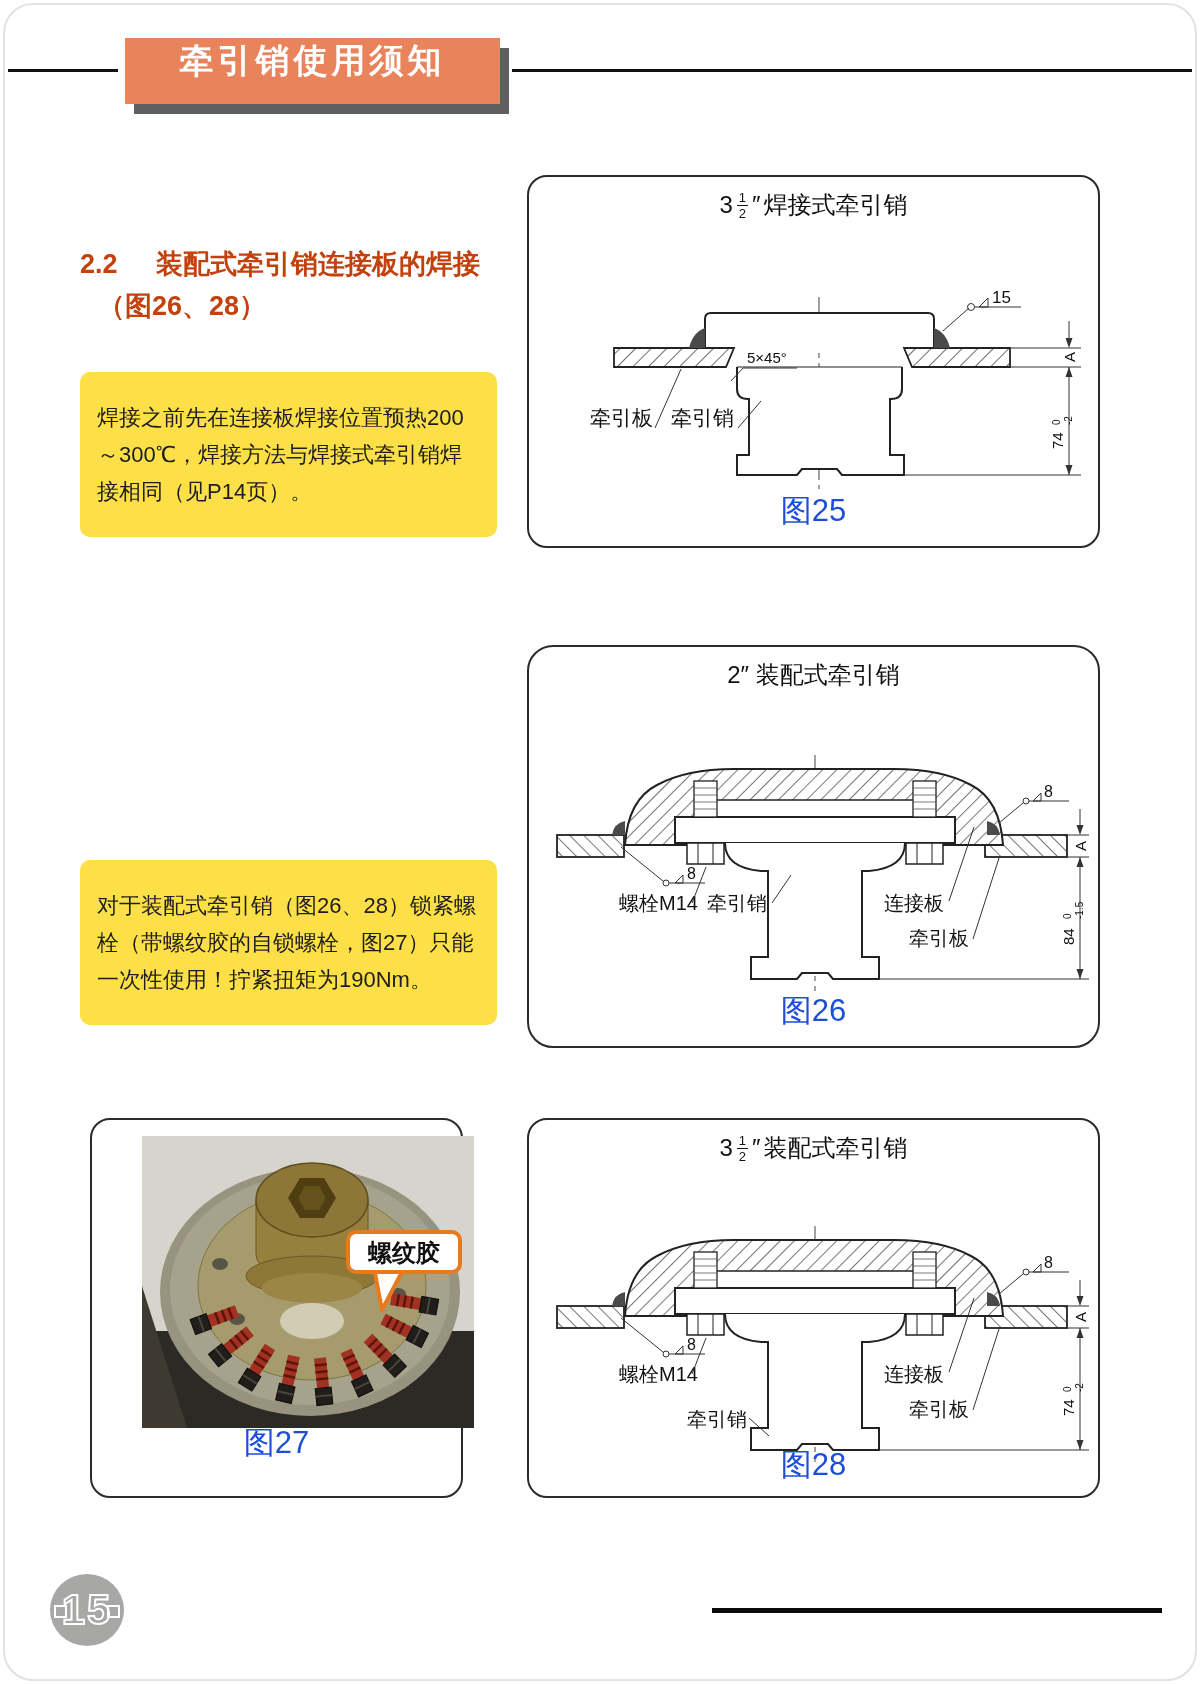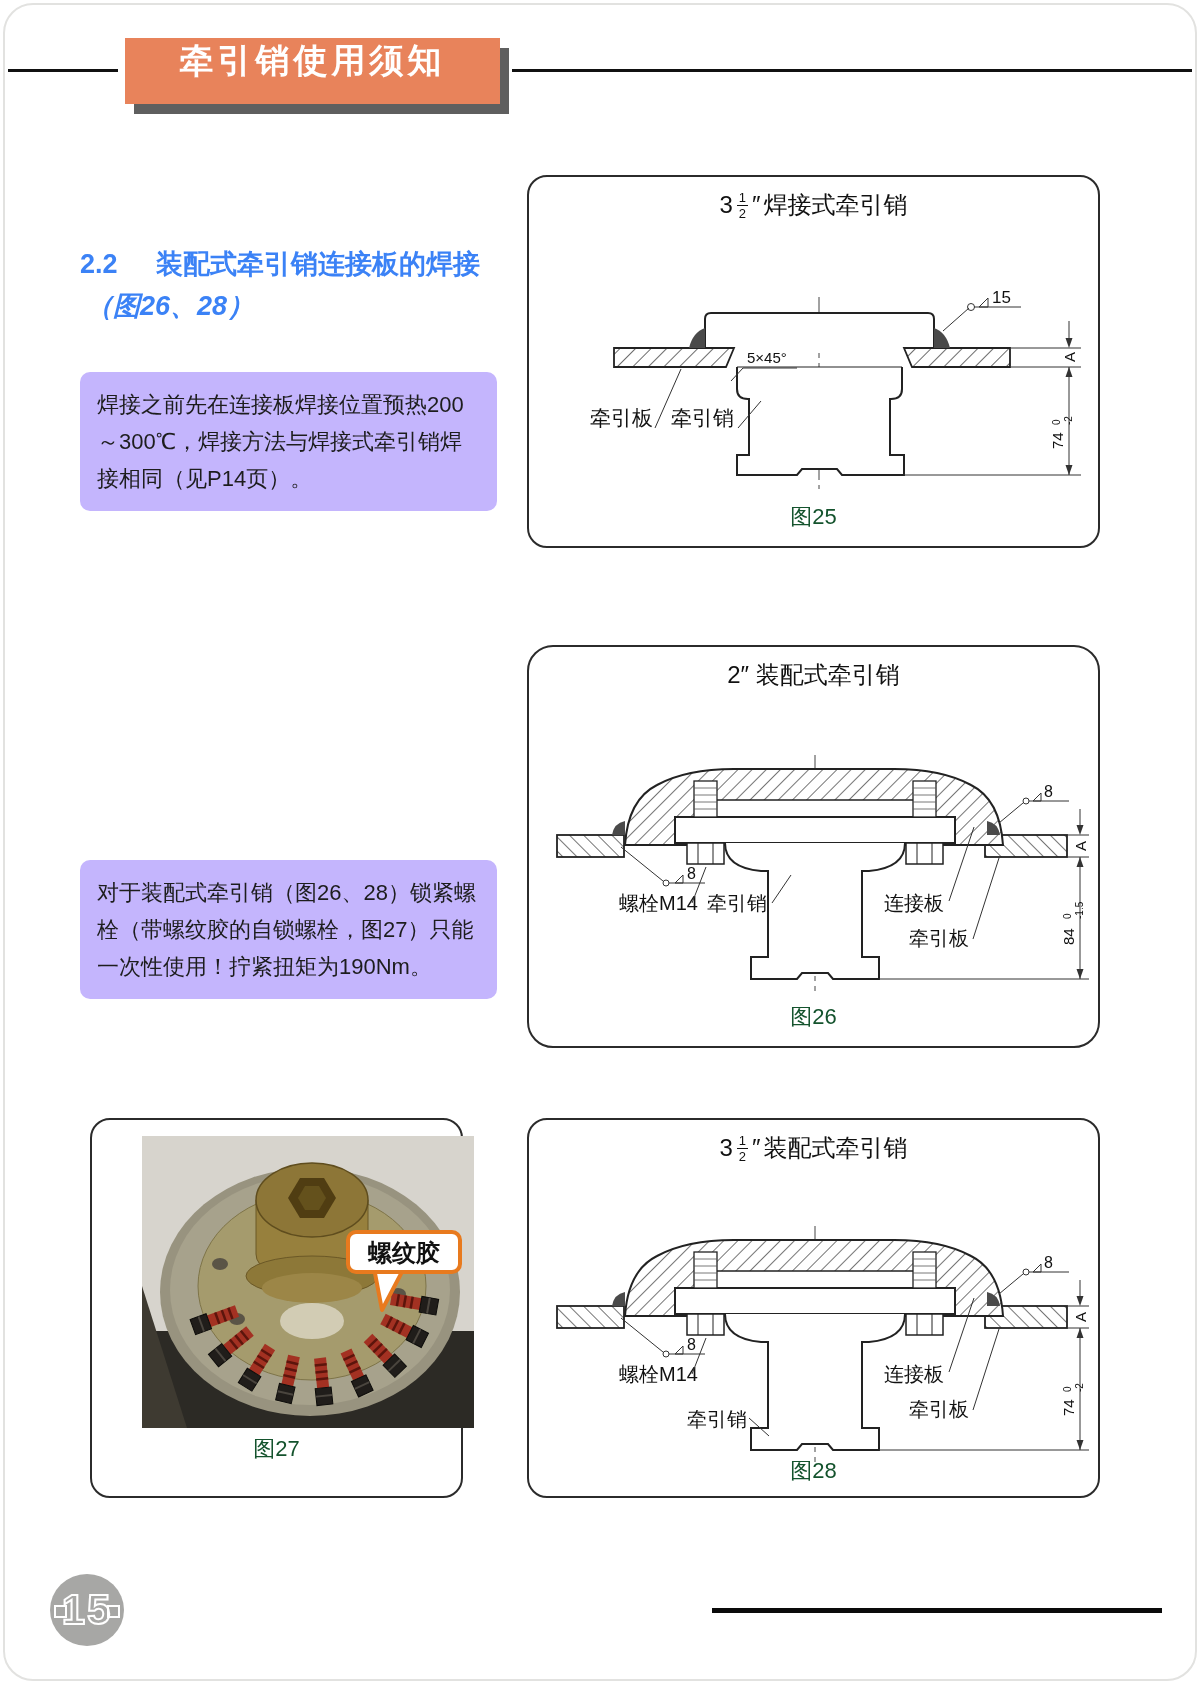--- a/index.html
+++ b/index.html
@@ -7,36 +7,36 @@
         font-family:"Liberation Sans", sans-serif;color:#1a1a1a;}
   .page-edge{position:absolute;inset:3px;border:2px solid #e2e2e0;border-radius:30px;pointer-events:none;}
 
   
   .hline{position:absolute;height:3px;background:#111;}
   .banner{position:absolute;left:125px;top:38px;width:375px;height:66px;background:#e8835b;
           box-shadow:9px 10px 0 #5f5f5f;display:flex;align-items:flex-start;justify-content:center;}
   .banner span{color:#fff;font-size:34px;font-weight:700;letter-spacing:4px;}
 
   
-  .heading{position:absolute;left:80px;font-size:27px;font-weight:700;color:#3b82f6;line-height:42px;}
+  .heading{position:absolute;left:80px;font-size:27px;font-weight:700;color:#c2410c;line-height:42px;}
   .heading .num{display:inline-block;width:76px;}
-  .heading .sub{margin-left:6px;font-style:italic;}
+  .heading .sub{margin-left:18px;}
 
   
-  .note{position:absolute;left:80px;width:417px;background:#c4b5fd;border-radius:10px;
-        padding:14px 17px;box-sizing:border-box;font-size:22px;line-height:37px;color:#1d1d1d;}
+  .note{position:absolute;left:80px;width:417px;background:#fde047;border-radius:10px;
+        padding:27px 17px;box-sizing:border-box;font-size:22px;line-height:37px;color:#1d1d1d;}
 
   
   .figbox{position:absolute;border:2.5px solid #2b2b2b;border-radius:20px;background:#fff;box-sizing:border-box;}
   .figtitle{position:absolute;left:0;right:0;top:12px;display:flex;align-items:center;justify-content:center;
             font-size:24px;color:#111;gap:3px;}
   .frac{display:inline-flex;flex-direction:column;align-items:center;line-height:1;font-size:13px;margin:0 1px;}
   .frac .n{border-bottom:1.5px solid #111;padding:0 2px 1px;}
   .frac .d{padding-top:1px;}
-  .figcap{position:absolute;left:0;right:0;text-align:center;font-size:22px;color:#14532d;}
+  .figcap{position:absolute;left:0;right:0;text-align:center;font-size:31px;color:#1d4ed8;}
   .figsvg{position:absolute;left:0;top:44px;width:100%;}
 
   
   .pgcircle{position:absolute;left:50px;top:1574px;width:74px;height:72px;border-radius:50%;
             background:#a7a7a5;display:flex;align-items:center;justify-content:center;}
   .pgnum{font-size:42px;font-weight:700;color:#fff;-webkit-text-stroke:2px #fff;
          color:transparent;letter-spacing:2px;}
   .sq{position:absolute;width:9px;height:9px;border:2.5px solid #fff;top:31px;}
   .footer-text{position:absolute;left:222px;top:1602px;font-size:20px;font-weight:600;color:#1b1b1b;}
   .footer-line{position:absolute;left:712px;top:1608px;width:450px;height:5px;background:#0a0a0a;}

